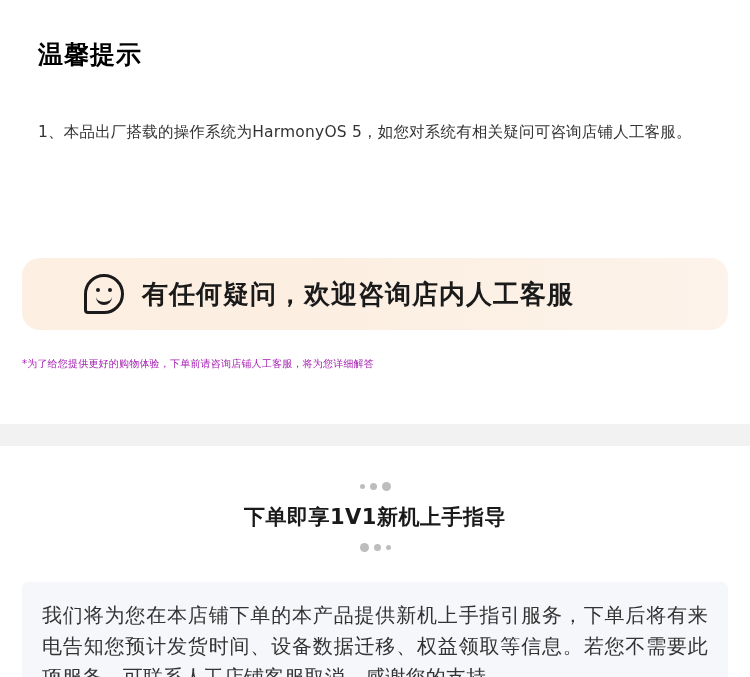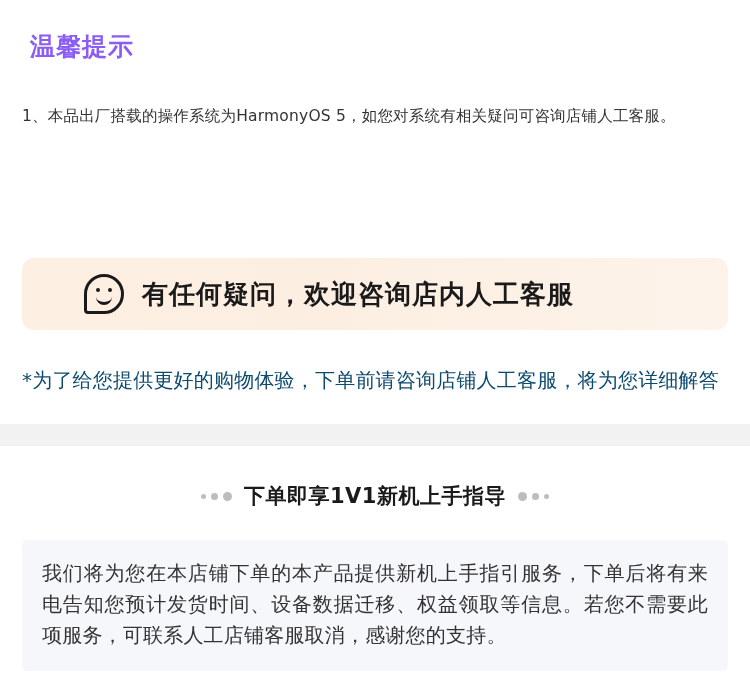--- a/index.html
+++ b/index.html
@@ -24,49 +24,49 @@
   
   .notice-block {
     position: absolute;
     left: 0;
     top: 0;
     width: 750px;
     padding: 0;
     background: #ffffff;
   }
   .notice-title {
-    margin: 8px;
+    margin: 16px;
     padding: 22px 0 0 22px;
     font-size: 25px;
     font-weight: bold;
     letter-spacing: 1px;
-    color: #8b5cf6;
+    color: #000000;
   }
   .notice-list {
-    margin: 0;
+    margin: 16px;
     padding: 14px 22px 0 22px;
   }
   .notice-item {
     font-size: 15.5px;
     line-height: 30px;
     color: #333333;
     letter-spacing: 0.2px;
     margin-bottom: 6px;
     text-align: justify;
   }
 
   
   .banner {
     position: absolute;
     left: 22px;
     top: 258px;
     width: 706px;
     height: 72px;
     background: linear-gradient(90deg, #fdf0e3 0%, #fcefe2 45%, #fdf3ea 100%);
-    border-radius: 12px;
+    border-radius: 18px;
     display: flex;
     align-items: center;
     box-sizing: border-box;
     padding-left: 62px;
   }
   .smiley {
     width: 40px;
     height: 40px;
     border: 3px solid #1a1a1a;
     border-radius: 50% 50% 50% 4px;
@@ -99,24 +99,24 @@
     font-size: 26px;
     font-weight: bold;
     color: #1a1a1a;
     letter-spacing: 1px;
   }
 
   
   .footnote {
     position: absolute;
     left: 22px;
-    top: 368px;
+    top: 352px;
     width: 706px;
-    font-size: 20px;
-    color: #0c4a6e;
+    font-size: 10px;
+    color: #a21caf;
     line-height: 24px;
     letter-spacing: 0.2px;
   }
 
   
   .gap-strip {
     position: absolute;
     left: 0;
     top: 424px;
     width: 750px;
@@ -132,20 +132,21 @@
     width: 750px;
     height: 231px;
     background: #ffffff;
   }
   .section-heading {
     display: flex;
     align-items: center;
     justify-content: center;
     gap: 12px;
     padding-top: 36px;
+    flex-direction: column;
   }
   .dots {
     display: flex;
     align-items: center;
     gap: 5px;
   }
   .dots .d {
     background: #bdbdbd;
     border-radius: 50%;
     display: inline-block;

